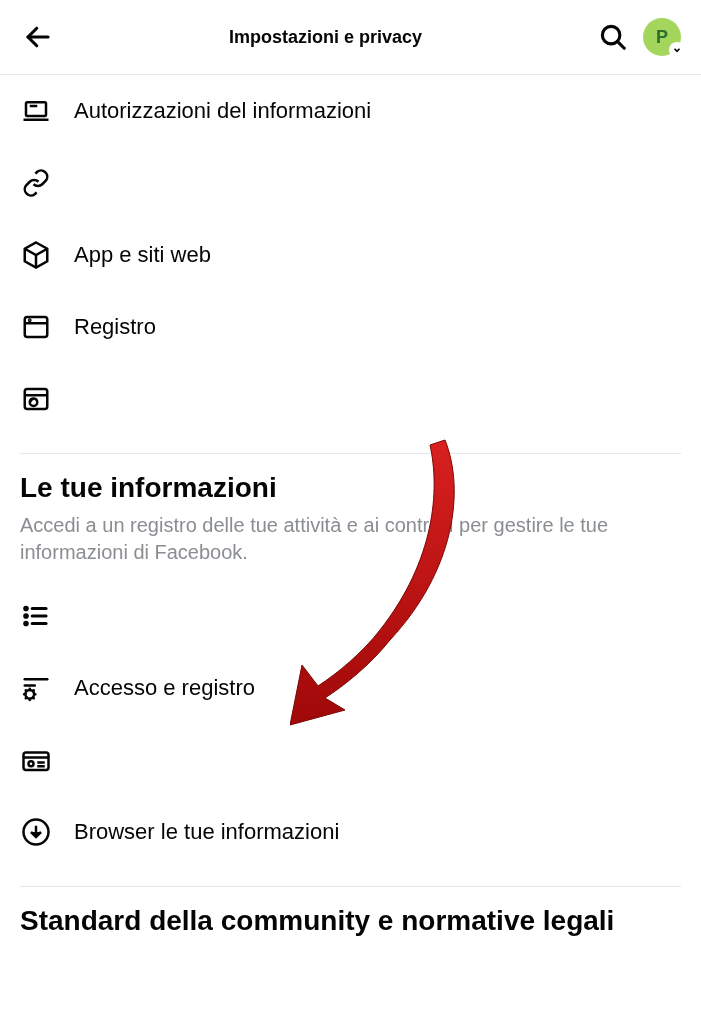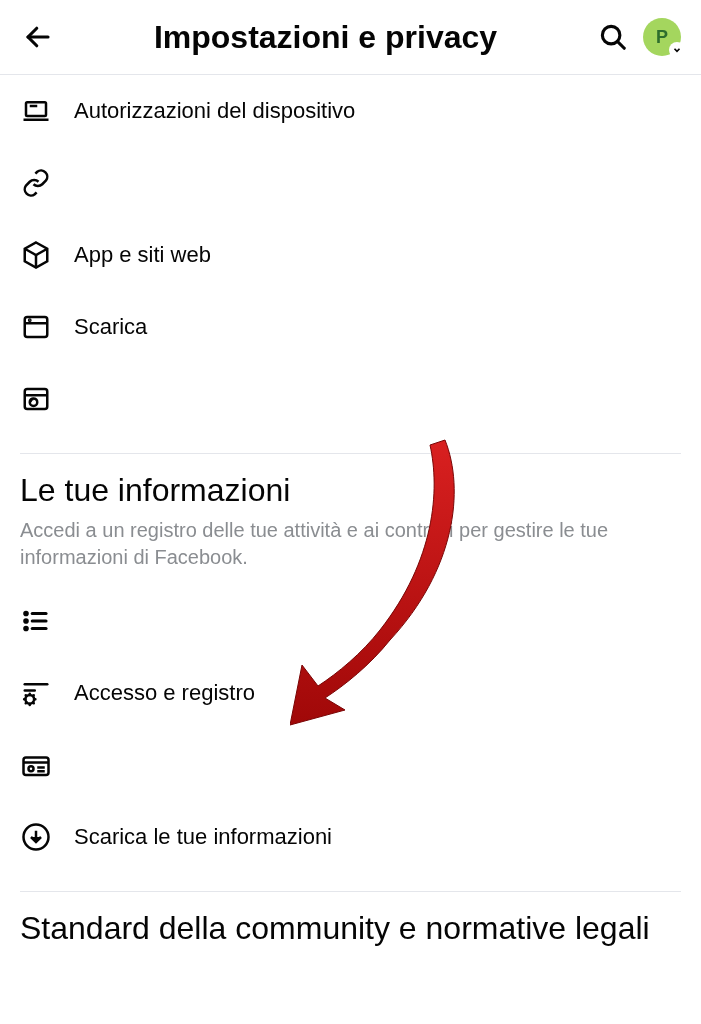--- a/index.html
+++ b/index.html
@@ -1,28 +1,28 @@
 <!DOCTYPE html>
 <html><head>
 <meta charset="utf-8">
 <style>
 * { margin: 0; padding: 0; box-sizing: border-box; }
 body { font-family: -apple-system, BlinkMacSystemFont, "Segoe UI", Helvetica, Arial, sans-serif; background: #fff; width: 701px; height: 1024px; overflow: hidden; position: relative; }
 .header { display: flex; align-items: center; padding: 18px 20px; border-bottom: 1px solid #e4e6eb; }
 .back-btn { width: 36px; height: 36px; display: flex; align-items: center; justify-content: center; cursor: pointer; }
-.title { flex: 1; text-align: center; font-size: 32px; font-weight: 600; color: #050505; }
+.title { flex: 1; text-align: center; font-size: 18px; font-weight: 600; color: #050505; }
 .search-btn { width: 36px; height: 36px; display: flex; align-items: center; justify-content: center; cursor: pointer; margin-right: 12px; }
 .avatar { width: 38px; height: 38px; border-radius: 50%; background: #a4d65e; display: flex; align-items: center; justify-content: center; font-weight: 700; color: #2d6e2d; font-size: 18px; position: relative; }
 .avatar-caret { position: absolute; bottom: -2px; right: -4px; background: #fff; border-radius: 50%; width: 16px; height: 16px; display: flex; align-items: center; justify-content: center; }
 .menu-item { display: flex; align-items: center; padding: 20px 20px; cursor: pointer; }
 .menu-icon { width: 32px; height: 32px; display: flex; align-items: center; justify-content: center; margin-right: 22px; flex-shrink: 0; }
 .menu-label { font-size: 22px; color: #050505; font-weight: 400; }
 .section-divider { height: 1px; background: #e4e6eb; margin: 18px 20px; }
 .section-header { padding: 0 20px; }
-.section-title { font-size: 32px; font-weight: 400; color: #050505; margin-bottom: 8px; }
+.section-title { font-size: 28px; font-weight: 700; color: #050505; margin-bottom: 8px; }
 .section-desc { font-size: 20px; color: #8a8d91; line-height: 1.35; margin-bottom: 14px; }
 .arrow-overlay { position: absolute; top: 430px; left: 290px; pointer-events: none; z-index: 10; }
 svg { display: block; }
 </style>
 </head>
 <body>
 
 <div class="header">
   <div class="back-btn">
     <svg width="30" height="30" viewBox="0 0 24 24" fill="none" stroke="#050505" stroke-width="2.5" stroke-linecap="round" stroke-linejoin="round">
@@ -48,21 +48,21 @@
 </div>
 
 <div class="menu-item">
   <span class="menu-icon">
     <svg width="30" height="30" viewBox="0 0 24 24" fill="none" stroke="#050505" stroke-width="2">
         <rect x="4" y="5" width="16" height="11" rx="1"></rect>
         <line x1="2" y1="19" x2="22" y2="19"></line>
         <line x1="7" y1="8" x2="13" y2="8"></line>
       </svg>
   </span>
-  <span class="menu-label">Autorizzazioni del dispositivo</span>
+  <span class="menu-label">Autorizzazioni del informazioni</span>
 </div>
 
 <div class="menu-item">
   <span class="menu-icon">
     <svg width="30" height="30" viewBox="0 0 24 24" fill="none" stroke="#050505" stroke-width="2">
         <path d="M10 13a5 5 0 0 0 7 0l3-3a5 5 0 0 0-7-7l-1.5 1.5"></path>
         <path d="M14 11a5 5 0 0 0-7 0l-3 3a5 5 0 0 0 7 7l1.5-1.5"></path>
       </svg>
   </span>
 </div>
@@ -79,21 +79,21 @@
 </div>
 
 <div class="menu-item">
   <span class="menu-icon">
     <svg width="30" height="30" viewBox="0 0 24 24" fill="none" stroke="#050505" stroke-width="2">
         <rect x="3" y="4" width="18" height="16" rx="2"></rect>
         <line x1="3" y1="9" x2="21" y2="9"></line>
         <circle cx="7" cy="6.5" r="0.5" fill="#050505"></circle>
       </svg>
   </span>
-  <span class="menu-label">Scarica</span>
+  <span class="menu-label">Registro</span>
 </div>
 
 <div class="menu-item">
   <span class="menu-icon">
     <svg width="30" height="30" viewBox="0 0 24 24" fill="none" stroke="#050505" stroke-width="2">
         <rect x="3" y="4" width="18" height="16" rx="2"></rect>
         <line x1="3" y1="9" x2="21" y2="9"></line>
         <circle cx="10" cy="14.5" r="3"></circle>
         <path d="M10 12 A2.5 2.5 0 0 0 7.5 14.5"></path>
       </svg>
@@ -145,21 +145,21 @@
 </div>
 
 <div class="menu-item">
   <span class="menu-icon">
     <svg width="30" height="30" viewBox="0 0 24 24" fill="none" stroke="#050505" stroke-width="2">
         <circle cx="12" cy="12" r="10"></circle>
         <line x1="12" y1="7" x2="12" y2="15"></line>
         <polyline points="8 12 12 16 16 12" fill="#050505"></polyline>
       </svg>
   </span>
-  <span class="menu-label">Scarica le tue informazioni</span>
+  <span class="menu-label">Browser le tue informazioni</span>
 </div>
 
 <div class="section-divider"></div>
 
 <div class="section-header">
   <div class="section-title">Standard della community e normative legali</div>
 </div>
 
 <div class="arrow-overlay">
   <svg width="200" height="320" viewBox="0 0 200 320">

